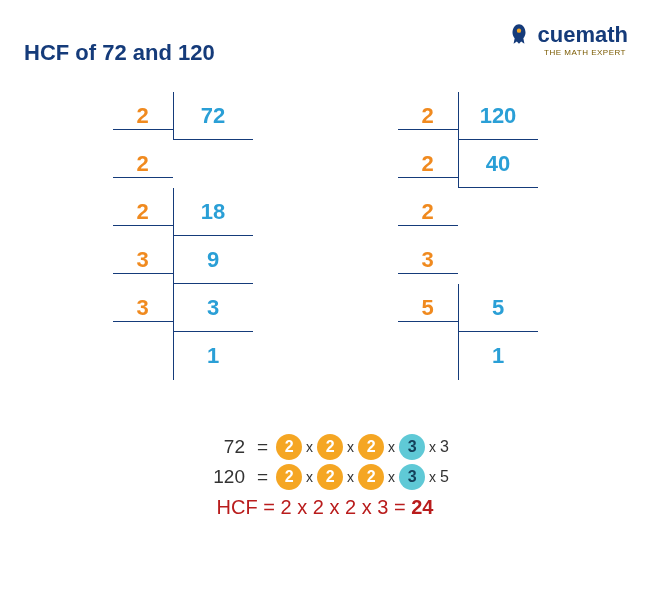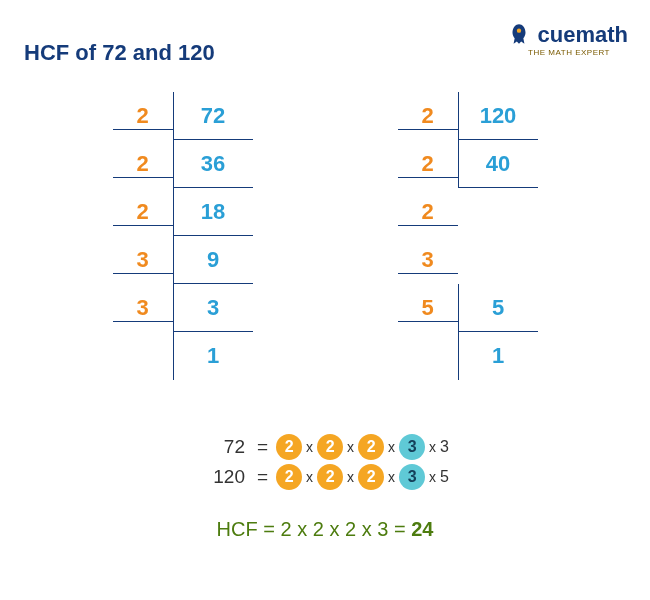--- a/index.html
+++ b/index.html
@@ -23,21 +23,21 @@
   }
   .logo {
     position: absolute;
     top: 22px;
     right: 22px;
     display: flex;
     align-items: center;
     gap: 6px;
   }
   .logo-text { color: #153b7a; font-size: 22px; font-weight: 700; }
-  .logo-sub { position:absolute; top:48px; right:40px; font-size:8px; color:#7a5a00; letter-spacing:0.5px;}
+  .logo-sub { position:absolute; top:48px; right:24px; font-size:8px; color:#7a5a00; letter-spacing:0.5px;}
   .tables {
     position: absolute;
     top: 92px;
     left: 0;
     width: 100%;
     display: flex;
     justify-content: space-around;
     padding: 0 40px;
   }
   .ptable {
@@ -100,23 +100,23 @@
     justify-content: center;
     font-size: 16px;
     font-weight: 600;
     color: #fff;
   }
   .common { background: #f5a623; }
   .common3 { background: #5fc9d6; color:#14405a;}
   .plain { color:#333; width:auto; height:auto; background:none; font-weight:400;}
   .times { font-size: 14px; color: #333; }
   .hcf-line {
-    margin-top: 28px;
+    margin-top: 6px;
     text-align: center;
-    color: #4d7c0f;
+    color: #b91c1c;
     font-size: 20px;
     font-weight: 500;
   }
   .hcf-result { font-weight: 600; }
 </style>
 </head>
 <body>
 
 <div class="title">HCF of 72 and 120</div>
 
@@ -130,21 +130,20 @@
 <div class="logo-sub">THE MATH EXPERT</div>
 
 <div class="tables">
   <div class="ptable" id="table-left">
       <div class="prow">
         <div class="pcell-d">2</div>
         <div class="pcell-n">72</div>
       </div>
       <div class="prow">
         <div class="pcell-d">2</div>
-        <div class="pcell-n">36</div>
       </div>
       <div class="prow">
         <div class="pcell-d">2</div>
         <div class="pcell-n">18</div>
       </div>
       <div class="prow">
         <div class="pcell-d">3</div>
         <div class="pcell-n">9</div>
       </div>
       <div class="prow">

